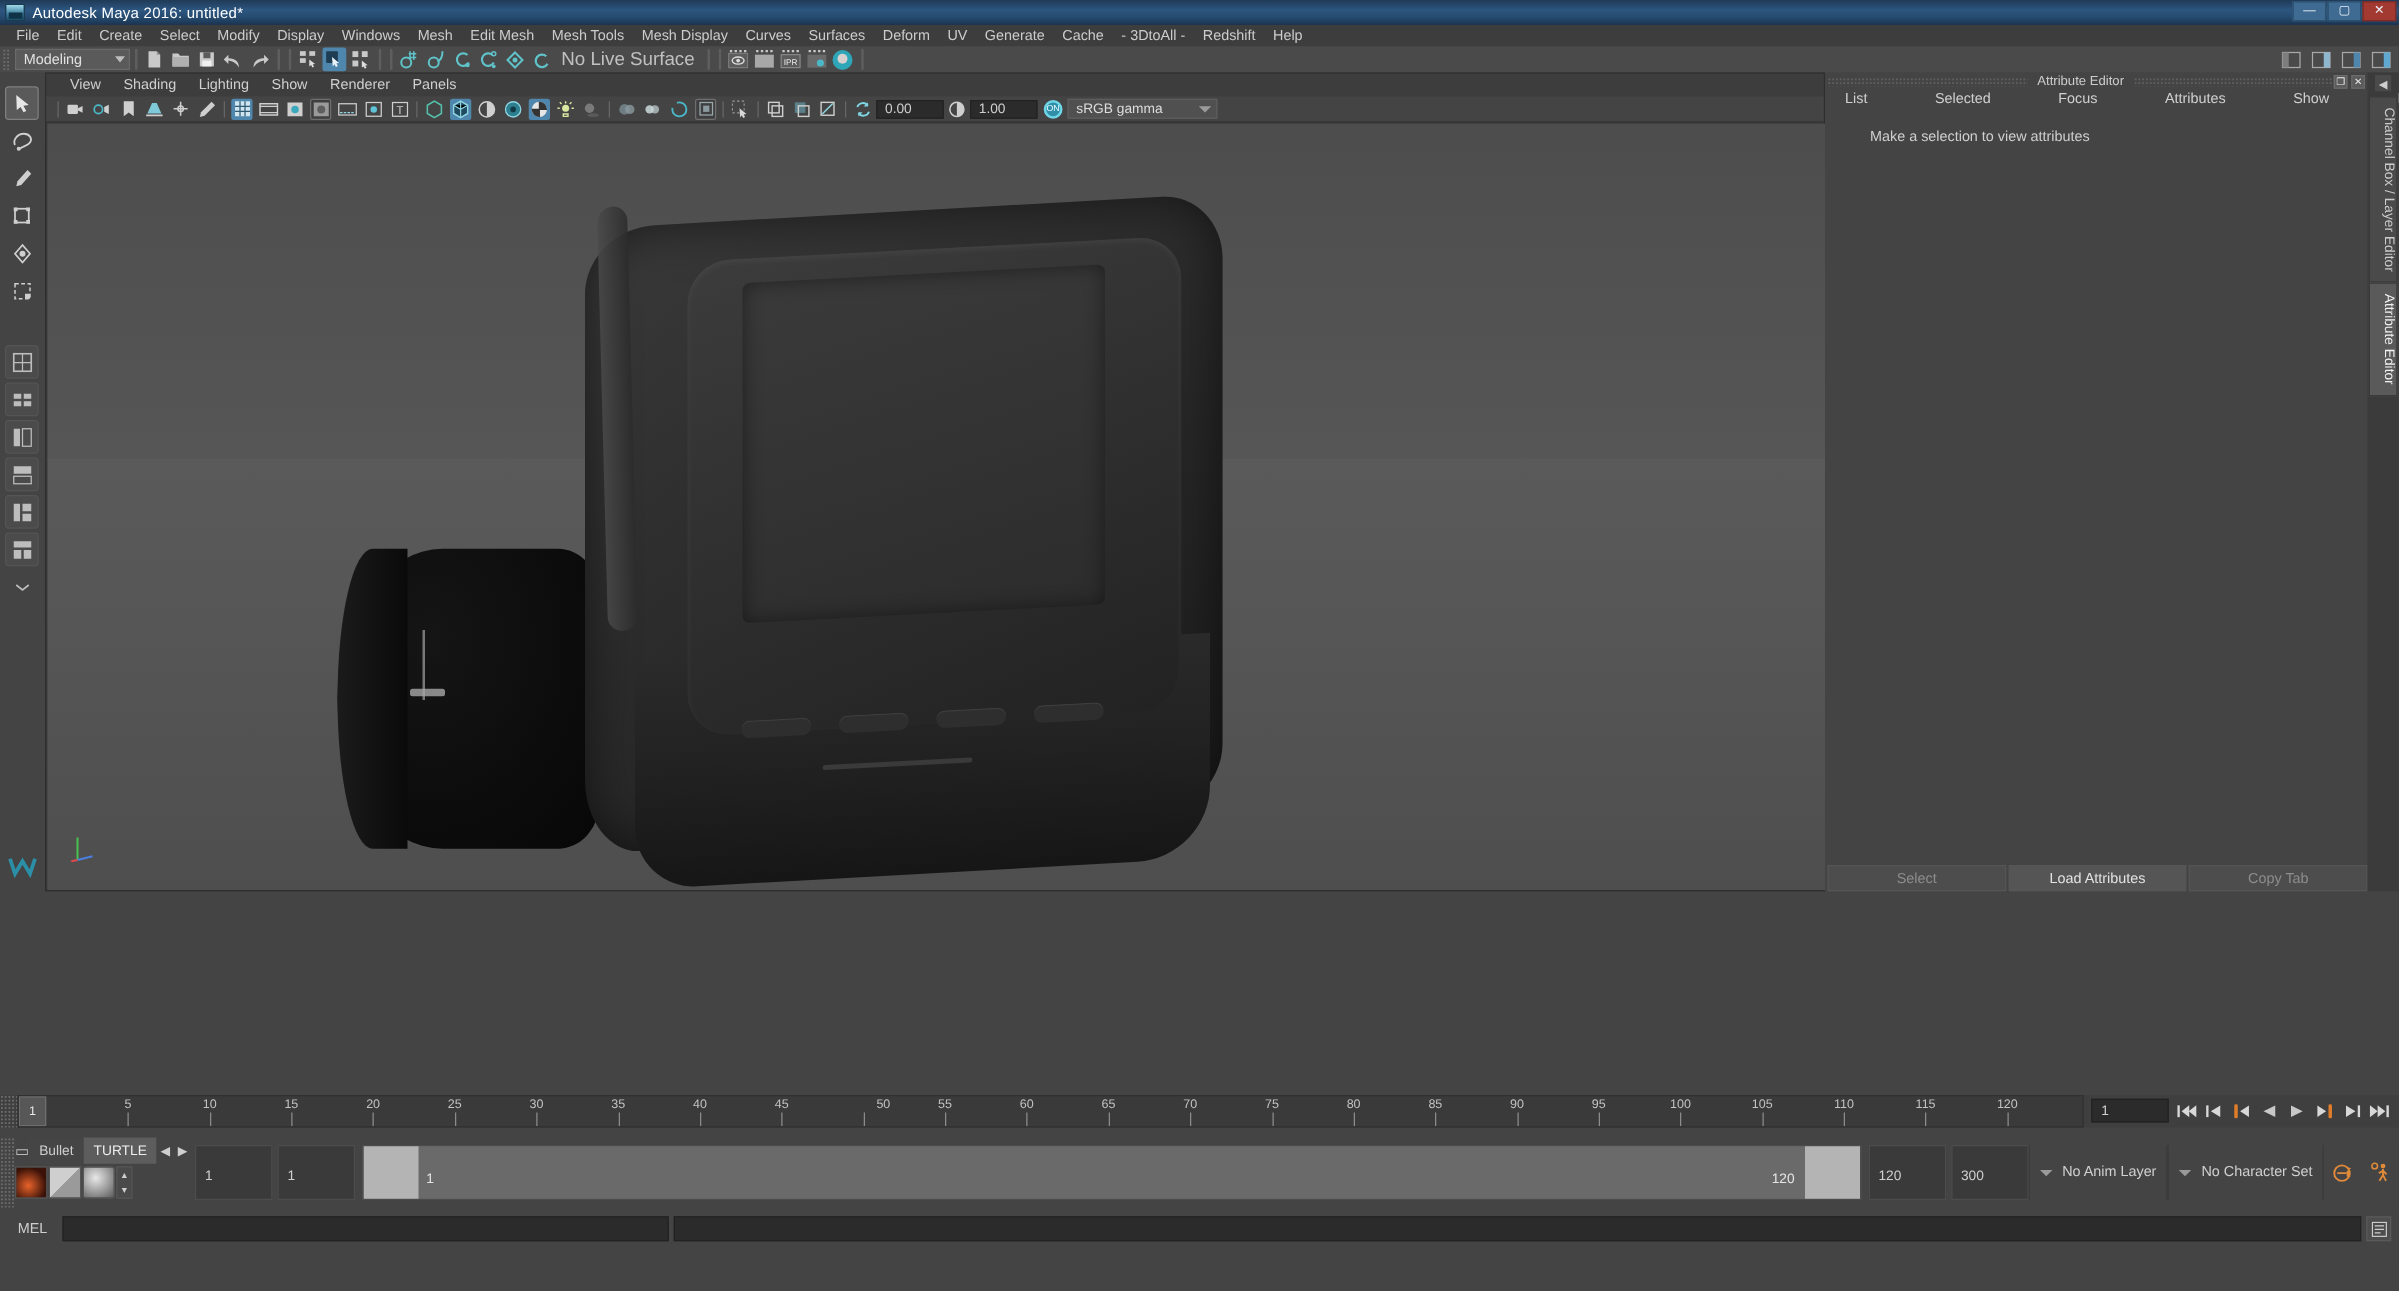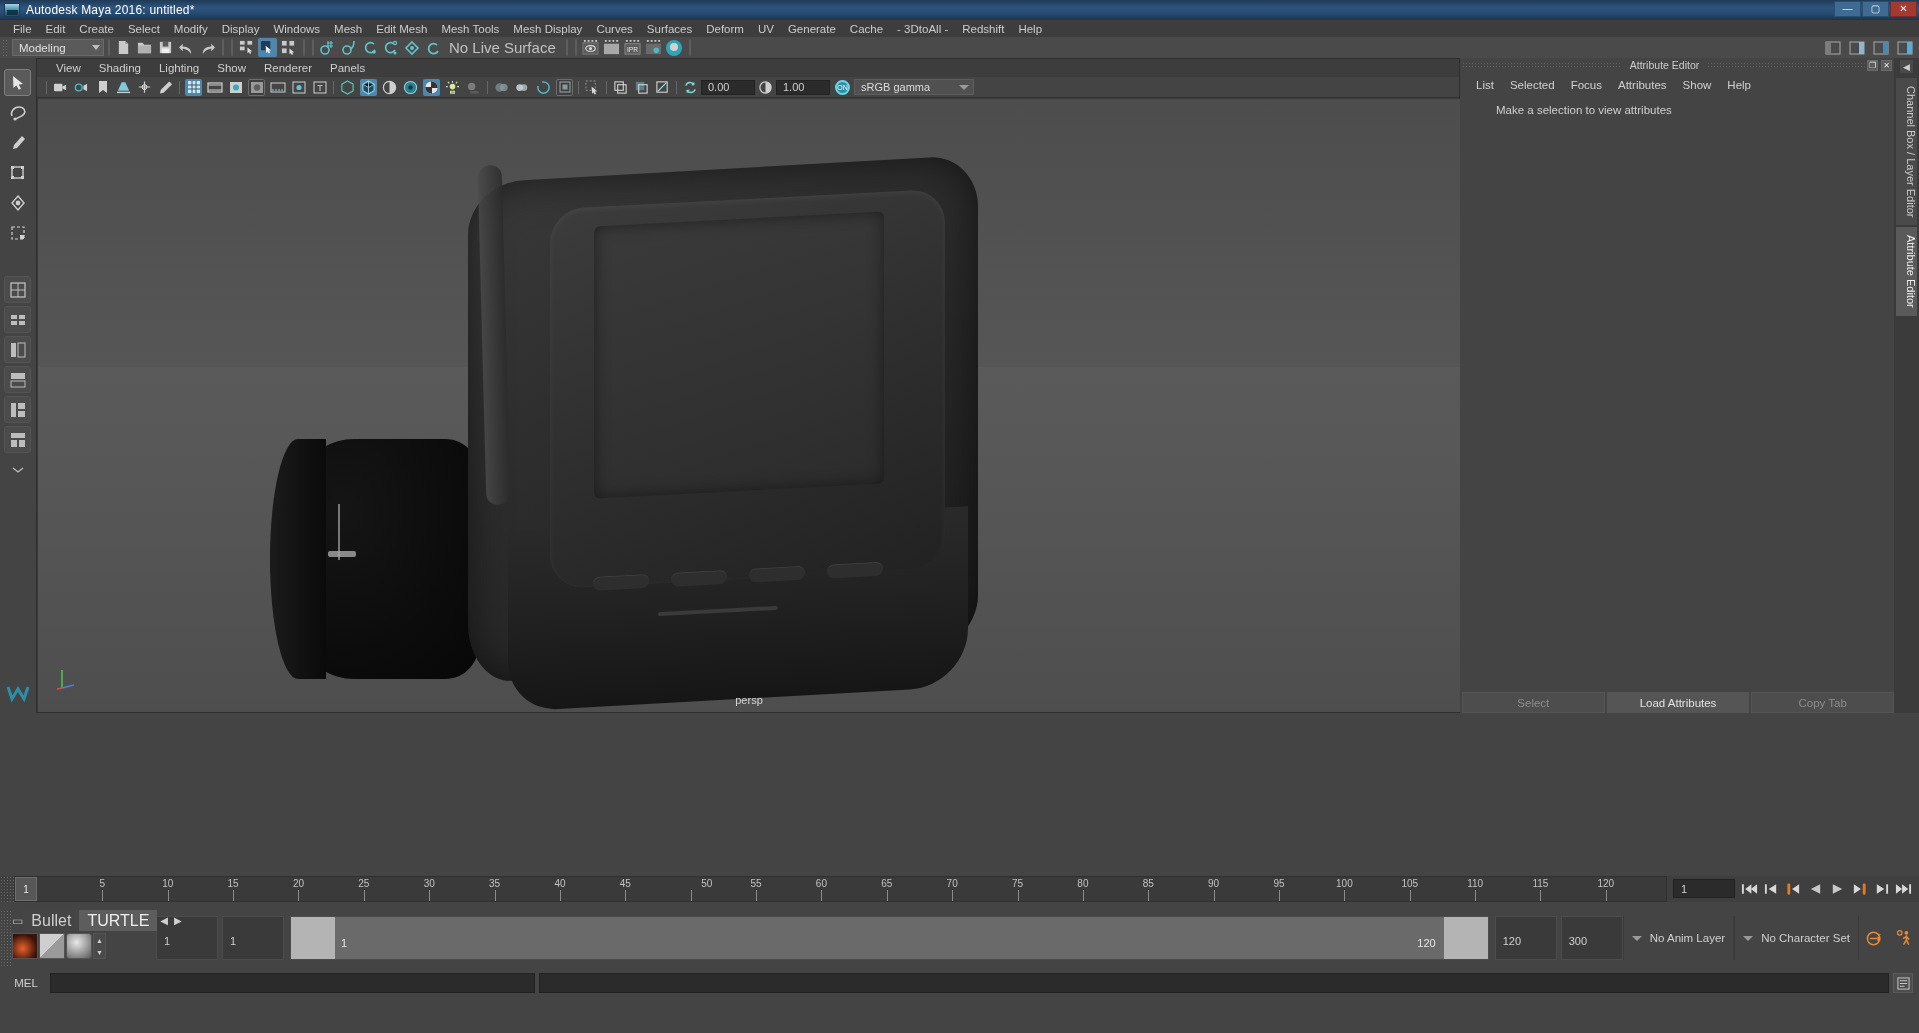--- a/index.html
+++ b/index.html
@@ -202,21 +202,21 @@
     height:14px; display:flex; align-items:center; justify-content:center; position:relative;
     font-size:10.5px; color:#cccccc;
   }
   .dots{ flex:1; height:7px;
     background-image:radial-gradient(circle,#5e5e5e 1px, transparent 1px);
     background-size:3px 3px; }
   .ae-title .lbl{ padding:0 8px; }
   .ae-ctrl{ display:flex; gap:3px; padding-right:2px; }
   .ae-ctrl span{ width:11px; height:11px; display:flex; align-items:center; justify-content:center;
     background:#5b5b5b; border:1px solid #6b6b6b; font-size:8px; color:#e8e8e8; }
-  .ae-menu{ height:20px; display:flex; align-items:flex-end; padding-left:6px; }
+  .ae-menu{ height:20px; display:flex; align-items:flex-start; padding-left:6px;gap:38px; }
   .ae-menu .mi{ padding:1px 8px; font-size:11.5px; color:#d0d0d0; }
   .ae-msg{ padding:12px 0 0 34px; font-size:11.5px; color:#cfcfcf; }
   .ae-buttons{
     position:absolute; left:1462px; top:692px; width:432px; height:21px; display:flex; gap:2px;
   }
   .ae-buttons div{
     flex:1; background:#4d4d4d; display:flex; align-items:center; justify-content:center;
     font-size:11.5px; color:#8d8d8d; border:1px solid #555;
   }
   .ae-buttons div.active{ color:#e2e2e2; background:#555; }
@@ -262,21 +262,21 @@
     position:absolute; left:0; top:910px; width:1919px; height:56px; background:#444444;
     display:flex; align-items:center;
   }
   .shelfbox{
     width:148px; height:56px; background:#444; position:relative; display:flex;
   }
   .shelf-grip{ width:12px;
     background-image:radial-gradient(circle,#6b6b6b 1px, transparent 1px);
     background-size:3px 3px; }
   .shelf-tabs{ display:flex; align-items:center; height:21px; }
-  .shelf-tab{ height:21px; padding:0 8px; font-size:16px; color:#cfcfcf;
+  .shelf-tab{ height:21px; padding:0 8px; font-size:11px; color:#cfcfcf;
     display:flex; align-items:center; background:#454545; }
   .shelf-tab.sel{ background:#5d5d5d; color:#eee; }
   .shelf-icons{ display:flex; gap:1px; padding-top:2px; }
   .sicon{ width:26px; height:26px; border:1px solid #555; }
   .rng-field{
     height:44px; background:#3a3a3a; border:1px solid #4c4c4c; color:#cfcfcf;
     font-size:11px; display:flex; align-items:flex-end; padding:0 0 12px 7px;
   }
   .rng-bar{
     position:relative; height:44px; background:#5d5d5d; border:1px solid #4c4c4c;
@@ -834,21 +834,20 @@
       <div class="dev lens-hl-v"></div>
       <div class="dev lens-hl-h"></div>
 
       <div class="axis">
         <svg width="22" height="28" viewBox="0 0 22 28">
           <path d="M6 26V8" stroke="#48c24e" stroke-width="1.6"></path>
           <path d="M6 26L18 23" stroke="#4a7fe0" stroke-width="1.6"></path>
           <path d="M6 26L1 27" stroke="#e04a4a" stroke-width="1.6"></path>
         </svg>
       </div>
-      <div class="persp-label">persp</div>
     </div>
   </div>
 
   <div class="ae">
     <div class="ae-title">
       <div class="dots"></div>
       <div class="lbl">Attribute Editor</div>
       <div class="dots"></div>
       <div class="ae-ctrl">
         <span>❐</span>

